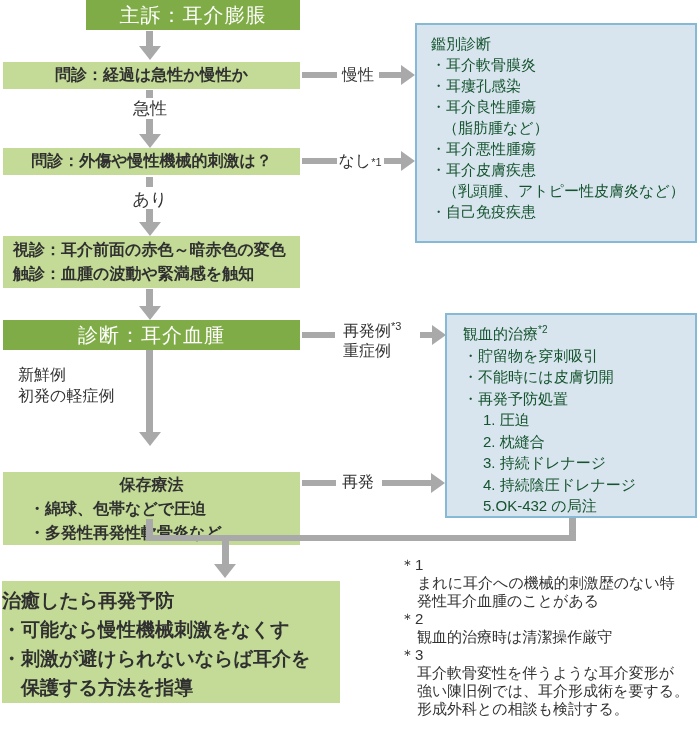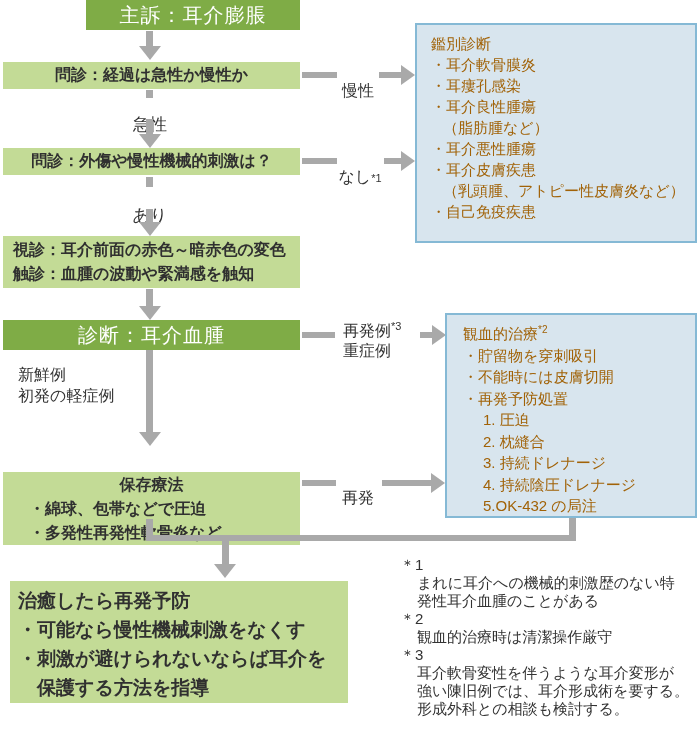--- a/index.html
+++ b/index.html
@@ -6,38 +6,38 @@
   #canvas{
     position:relative;width:699px;height:729px;background:#fff;overflow:hidden;
     font-family:"Liberation Sans","DejaVu Sans",sans-serif;color:#333;
   }
   .box{position:absolute;box-sizing:border-box;}
   .dark{background:var(--dark-green,#7fac46);color:#fff;display:flex;align-items:center;justify-content:center;
         font-size:20px;letter-spacing:1px;}
   .light{background:var(--light-green,#c3db96);color:#303030;font-size:16px;font-weight:bold;}
   .center{display:flex;align-items:center;justify-content:center;text-align:center;}
   .blue{background:var(--blue-fill,#d8e5ee);border:2px solid var(--blue-border,#85b9d5);
-        color:#a16207;font-size:15px;line-height:21px;}
+        color:#14532d;font-size:15px;line-height:21px;}
   .blue .line{white-space:nowrap;}
   .ind1{padding-left:12px;}
   .ind2{padding-left:20px;}
   .stem-v{position:absolute;width:7px;background:var(--arrow-gray,#a9a9a9);}
   .stem-h{position:absolute;height:6px;background:var(--arrow-gray,#a9a9a9);}
   .head-down{position:absolute;width:0;height:0;border-left:11px solid transparent;
              border-right:11px solid transparent;border-top:14px solid var(--arrow-gray,#a9a9a9);}
   .head-right{position:absolute;width:0;height:0;border-top:10px solid transparent;
               border-bottom:10px solid transparent;border-left:14px solid var(--arrow-gray,#a9a9a9);}
   .lbl{position:absolute;font-size:16px;color:#333;white-space:nowrap;}
-  .lbl.center{justify-content:center;margin-top:16px;}
+  .lbl.center{justify-content:center;}
   sup{font-size:11px;vertical-align:super;line-height:0;}
   .blue sup{font-size:10px;}
   .exam-lines{padding:2px 0 0 10px;line-height:24px;white-space:nowrap;}
   .cons-title{text-align:center;line-height:24px;padding-top:1px;}
   .cons-item{padding-left:26px;line-height:24px;white-space:nowrap;}
-  .prev{font-size:19px;line-height:29px;padding:5px 0 0 8px;margin-left:8px;}
+  .prev{font-size:19px;line-height:29px;padding:5px 0 0 0;}
   .prev .p-indent{padding-left:19px;}
   .blue1-pad{padding:8px 0 0 14px;}
   .blue2-pad{padding:8px 0 0 16px;line-height:21.5px;}
   .fnotes{position:absolute;left:400px;top:556px;width:299px;font-size:15px;line-height:18px;color:#333;}
   .fn-line{padding-left:17px;white-space:nowrap;}
   .fn-marker{white-space:nowrap;}
 </style>
 </head>
 <body>
 

